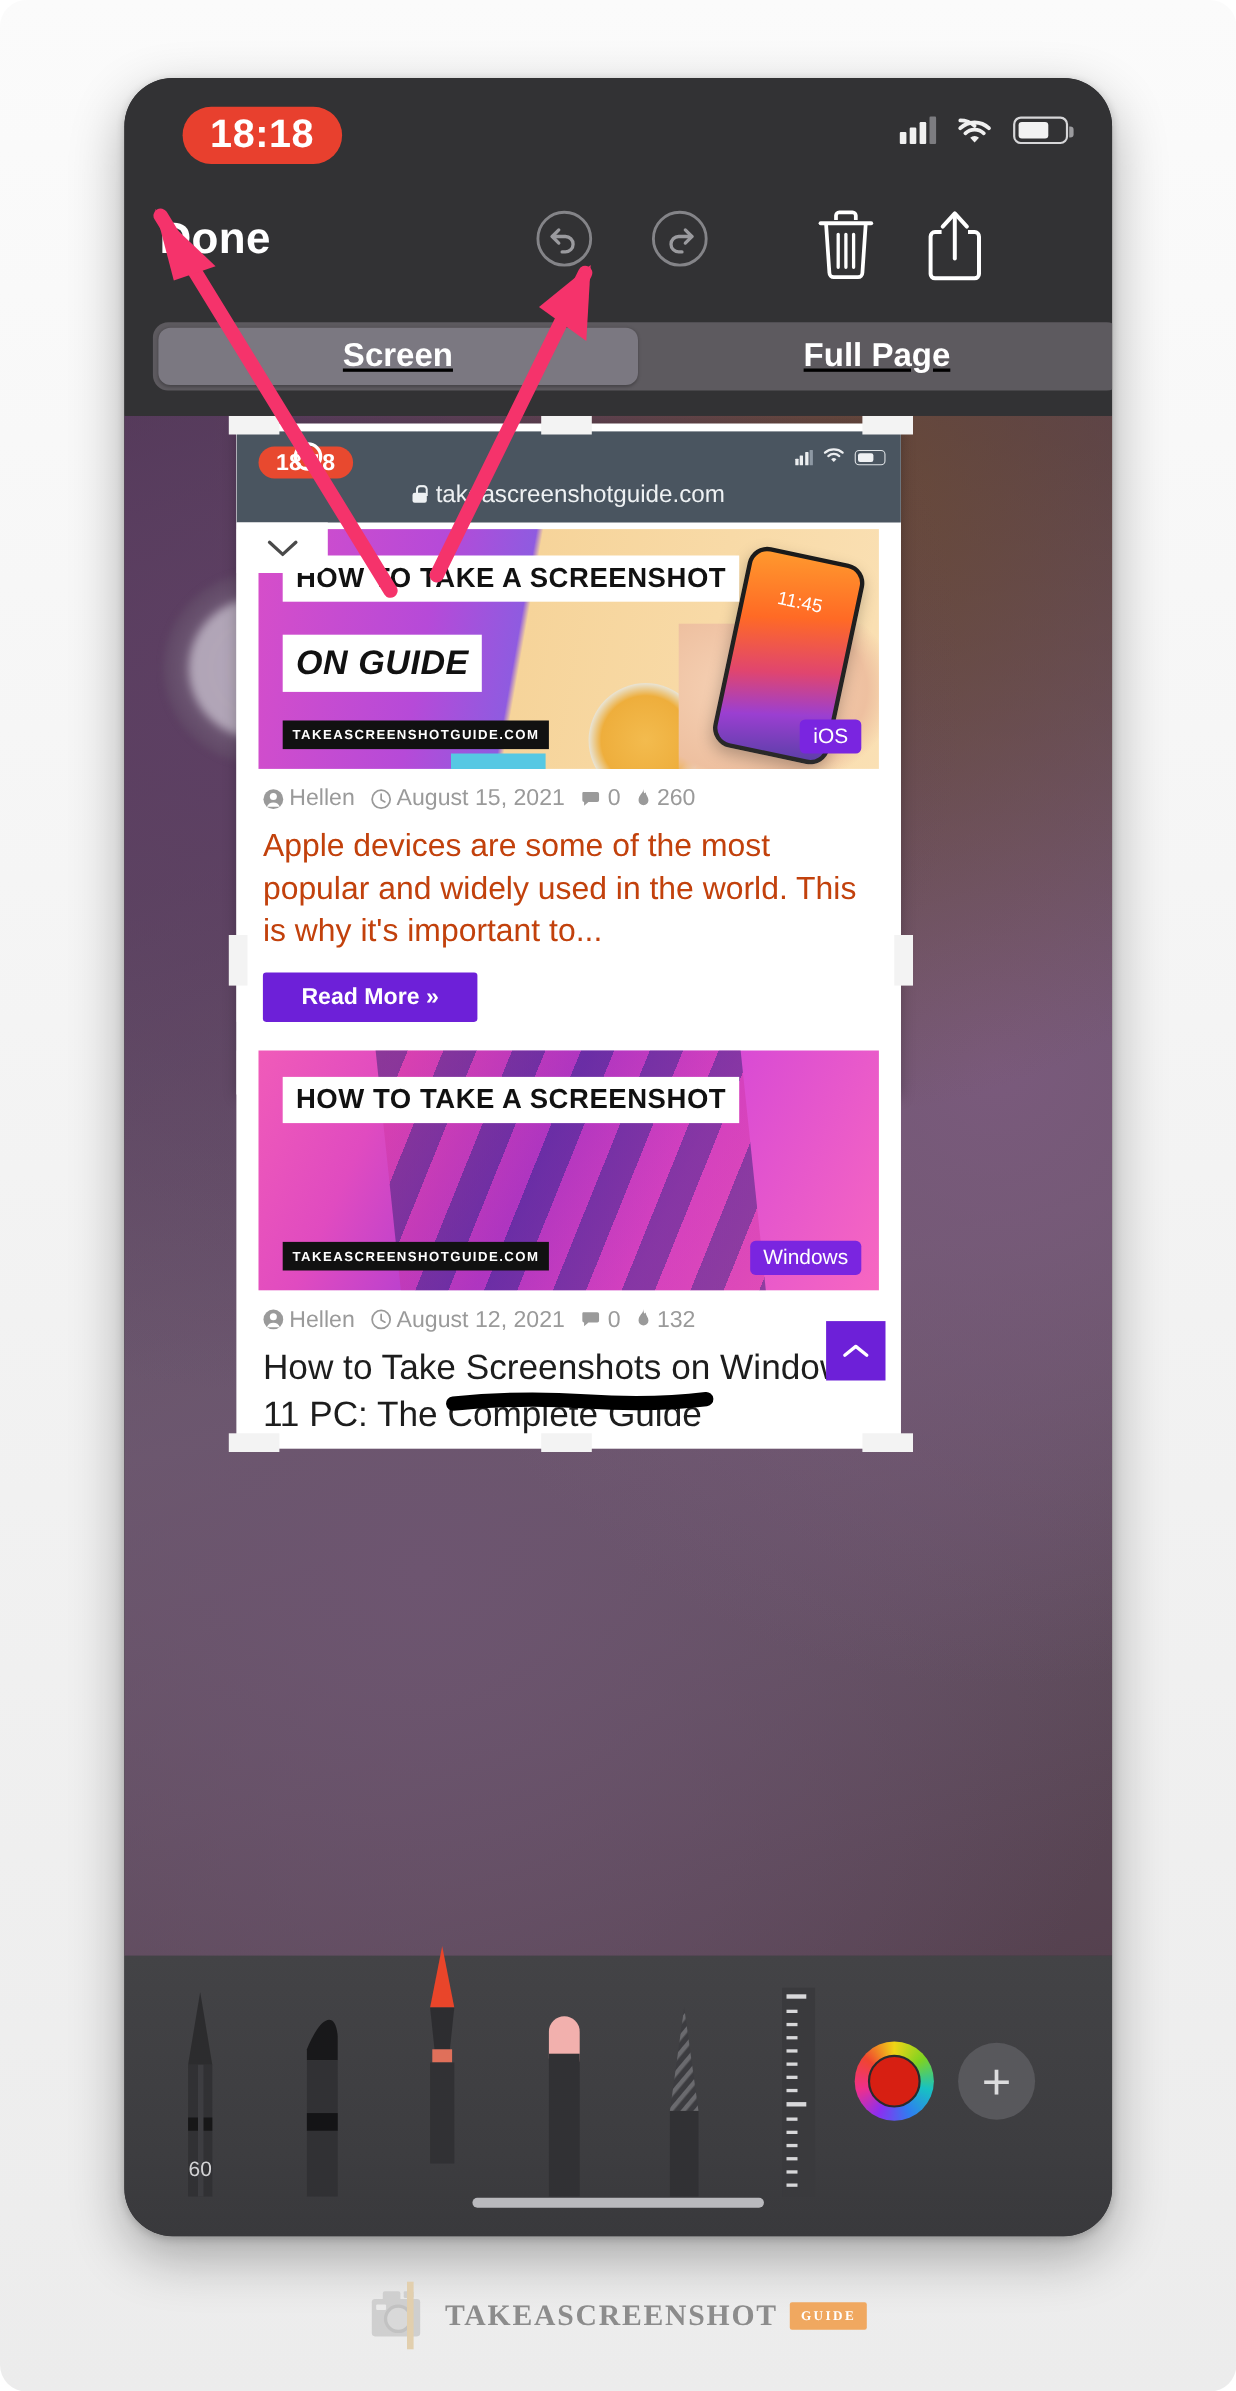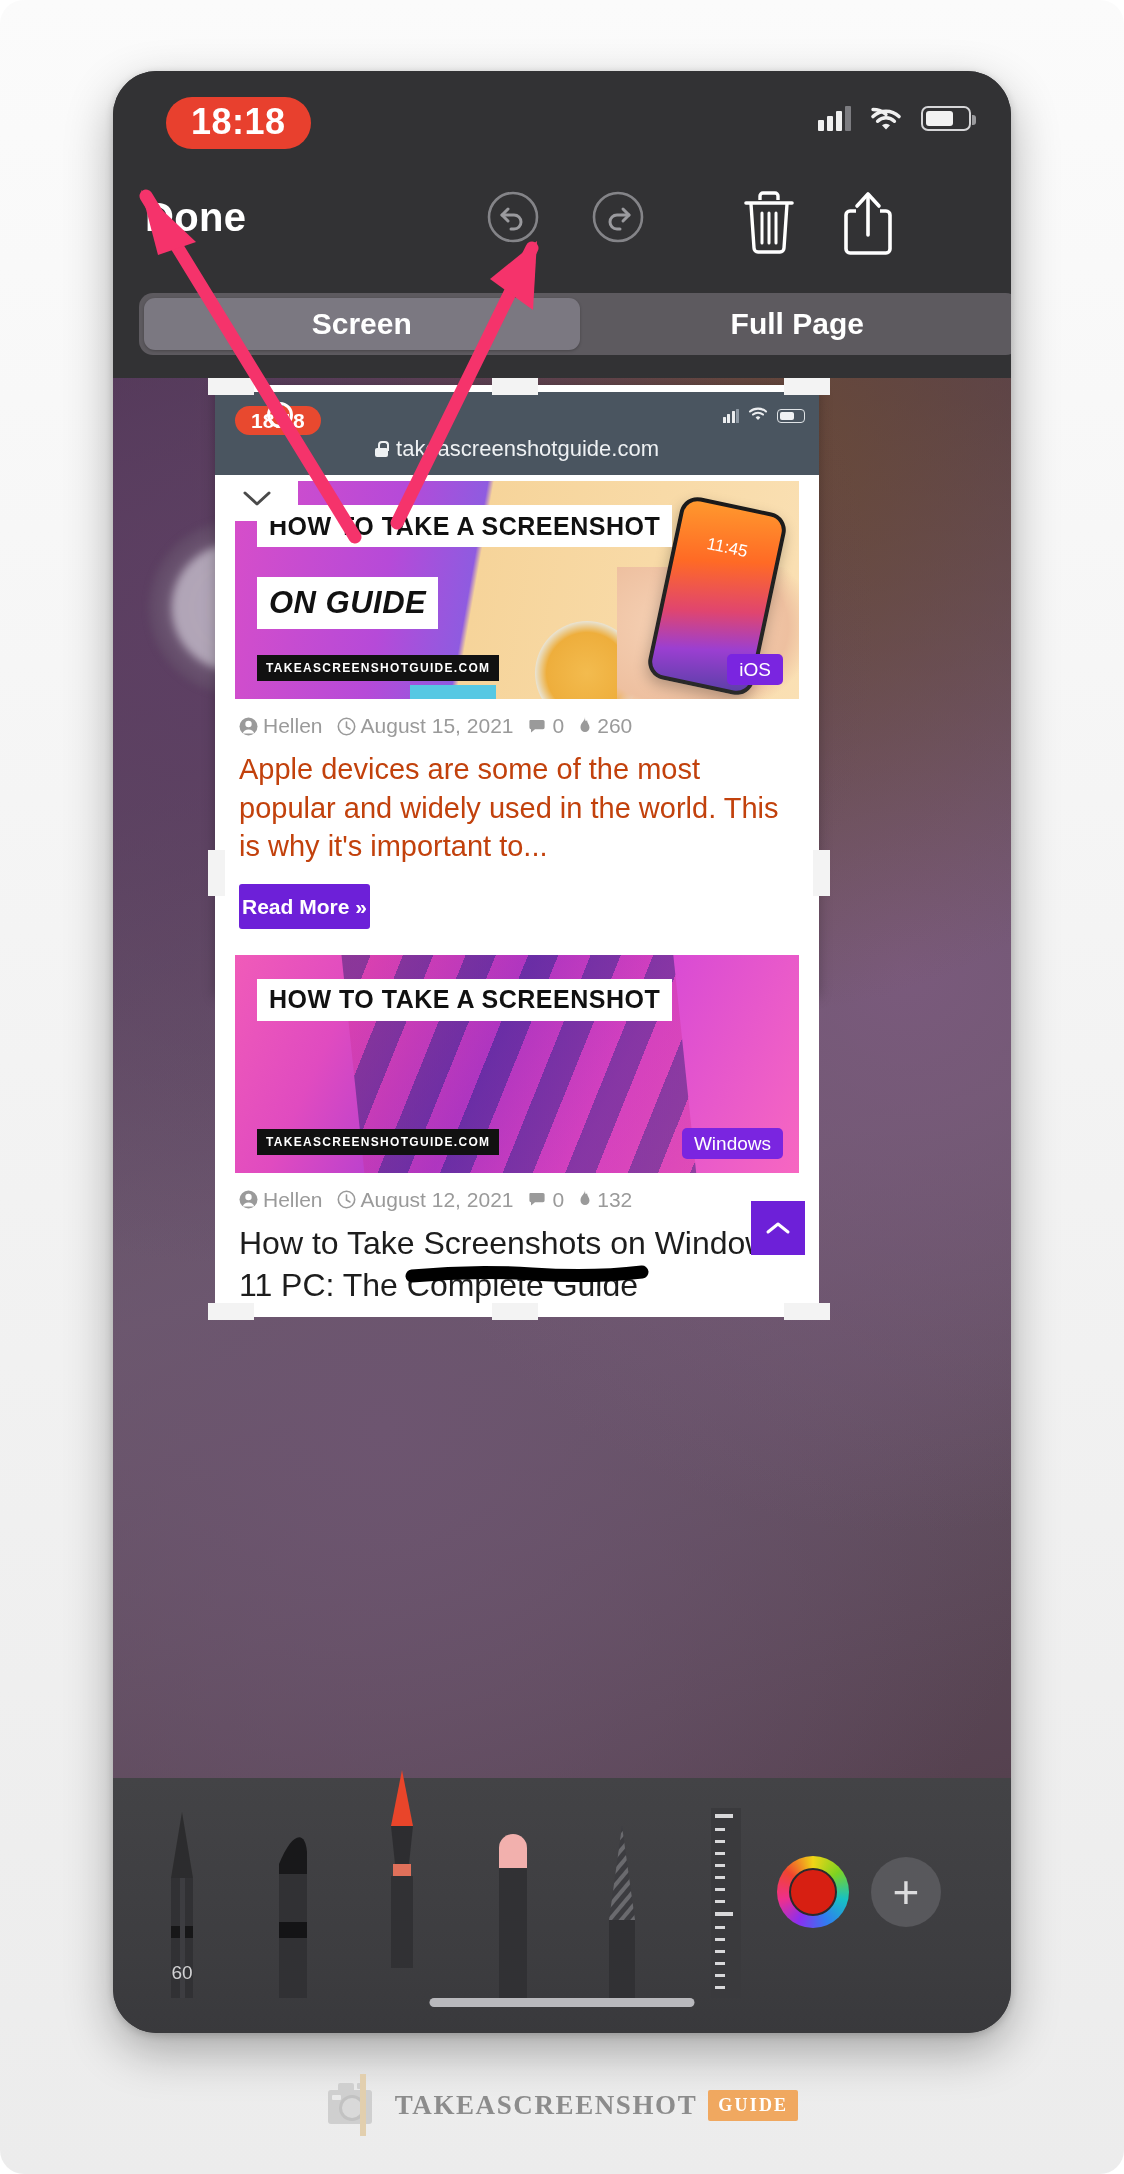--- a/index.html
+++ b/index.html
@@ -72,21 +72,21 @@
   .tb-icon{ position:absolute; top:18px; }
   .undo{ left:372px; }
   .redo{ left:477px; }
   .trash{ left:625px; }
   .share{ left:725px; }
 
   
   .segwrap{
     position:absolute; top:222px; left:26px; width:881px; height:62px;
     background:#5d5a5f; border-radius:14px;
-    display:flex; align-items:flex-start; padding:5px; z-index:34;
+    display:flex; align-items:flex-start; padding:5px; z-index:34;text-decoration:underline;
   }
   .seg{
     flex:1; height:52px; display:flex; align-items:center; justify-content:center;
     color:#fff; font-size:30px; font-weight:600; border-radius:11px;
   }
   .seg.active{ background:#7b7881; box-shadow:0 1px 3px rgba(0,0,0,.25); }
 
   
   .header-scrim{
     position:absolute; top:0; left:0; width:898px; height:307px;
@@ -226,21 +226,21 @@
   }
   .meta .mi{ display:inline-flex; align-items:center; gap:5px; margin-right:8px;}
   .title{
     margin:10px 24px 0; color:#1d1d1d; font-size:32px; line-height:1.32; font-weight:400;
   }
   .excerpt{
     margin:12px 24px 0; color:#c2410c; font-size:29px; line-height:1.33;
   }
   .readmore{
     display:inline-block; margin:18px 0 0 24px; background:#6d20d8; color:#fff;
-    font-size:21px; font-weight:600; padding:12px 3px; border-radius:3px; line-height:1;
+    font-size:21px; font-weight:600; padding:12px 35px; border-radius:3px; line-height:1;
   }
   .scrolltop{
     position:absolute; right:14px; bottom:62px; width:54px; height:54px;
     background:#6d20d8; display:flex; align-items:center; justify-content:center; z-index:11;
   }
 
   
   .palette{
     position:absolute; top:1707px; left:0; width:898px; height:255px;
     background:linear-gradient(180deg,#434346 0%,#3d3d40 70%,#39393c 100%);
@@ -274,21 +274,21 @@
   
   .footer{
     position:absolute; left:0; top:2055px; width:1124px; height:100px;
     display:flex; align-items:center; justify-content:center; gap:11px;
   }
   .logo-text{
     color:#8c8c8c; font-size:27px; font-weight:700; letter-spacing:1.6px;
     font-family:"Liberation Serif", serif;
   }
   .logo-badge{
-    background:#f0a860; color:#fff; font-size:18px; font-weight:700;
+    background:#f0a860; color:#fff; font-size:12px; font-weight:700;
     letter-spacing:2.2px; padding:5px 10px; border-radius:2px;
     font-family:"Liberation Serif", serif;
   }
 </style>
 </head>
 <body>
 
 <div class="page">
 
   <div class="phone">

